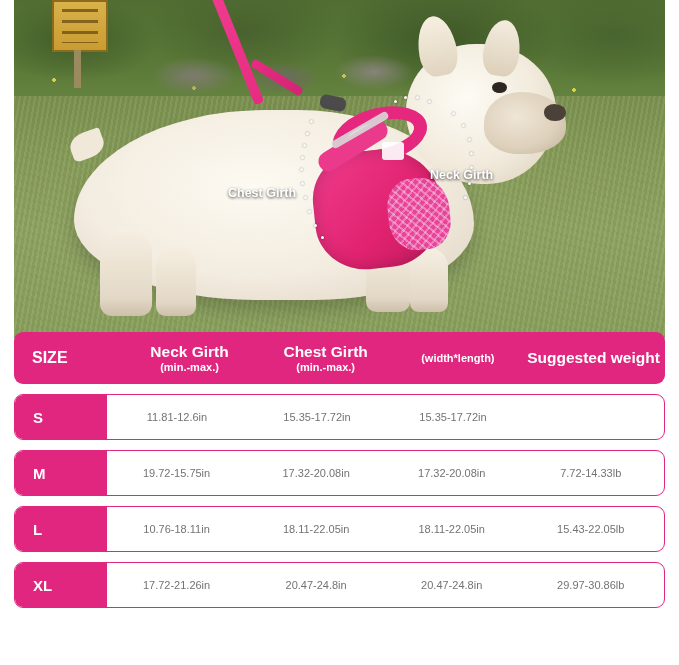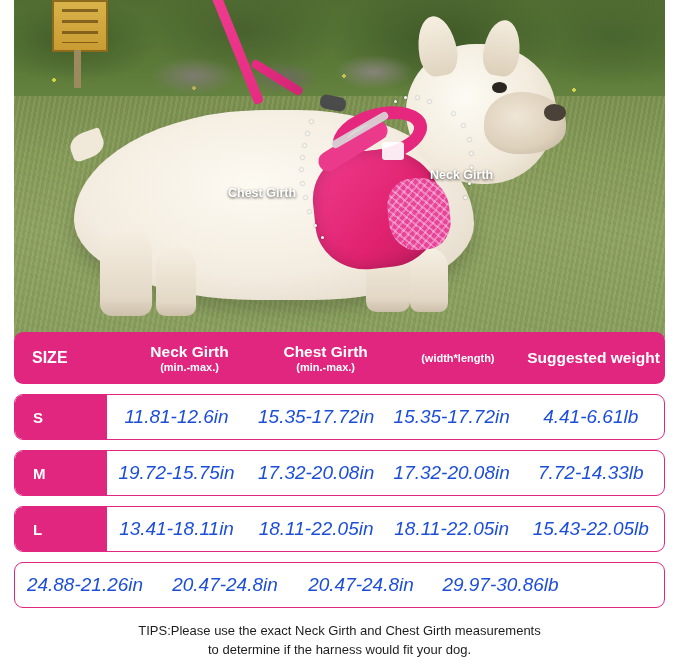--- a/index.html
+++ b/index.html
@@ -342,24 +342,23 @@
     display: flex;
     align-items: center;
     padding-left: 18px;
     box-sizing: border-box;
     border-radius: 7px 0 0 7px;
   }
   .cell {
     display: flex;
     align-items: center;
     justify-content: center;
-    font-size: 19px;
-    color: #1d4ed8;
+    font-size: 11px;
+    color: #737373;
     box-sizing: border-box;
-    font-style: italic;
   }
   .cell.col-a { width: 140px; }
   .cell.col-b { width: 140px; }
   .cell.col-c { width: 132px; }
   .cell.col-d { width: 147px; }
 
   .tips {
     position: absolute;
     left: 14px;
     top: 622px;
@@ -459,46 +458,42 @@
       <div class="th col-d">
         <span class="t1">Suggested weight</span>
       </div>
     </div>
 
     <div class="trow">
       <div class="cell-size">S</div>
       <div class="cell col-a">11.81-12.6in</div>
       <div class="cell col-b">15.35-17.72in</div>
       <div class="cell col-c">15.35-17.72in</div>
-      <div class="cell col-d">4.41-6.61lb</div>
     </div>
 
     <div class="trow">
       <div class="cell-size">M</div>
       <div class="cell col-a">19.72-15.75in</div>
       <div class="cell col-b">17.32-20.08in</div>
       <div class="cell col-c">17.32-20.08in</div>
       <div class="cell col-d">7.72-14.33lb</div>
     </div>
 
     <div class="trow">
       <div class="cell-size">L</div>
-      <div class="cell col-a">13.41-18.11in</div>
+      <div class="cell col-a">10.76-18.11in</div>
       <div class="cell col-b">18.11-22.05in</div>
       <div class="cell col-c">18.11-22.05in</div>
       <div class="cell col-d">15.43-22.05lb</div>
     </div>
 
     <div class="trow">
-      <div class="cell col-a">24.88-21.26in</div>
+      <div class="cell-size">XL</div>
+      <div class="cell col-a">17.72-21.26in</div>
       <div class="cell col-b">20.47-24.8in</div>
       <div class="cell col-c">20.47-24.8in</div>
       <div class="cell col-d">29.97-30.86lb</div>
     </div>
 
   </div>
 
-  <div class="tips">
-    <div>TIPS:Please use the exact Neck Girth and Chest Girth measurements</div>
-    <div>to determine if the harness would fit your dog.</div>
-  </div>
 
 </div>
 
 </body></html>

